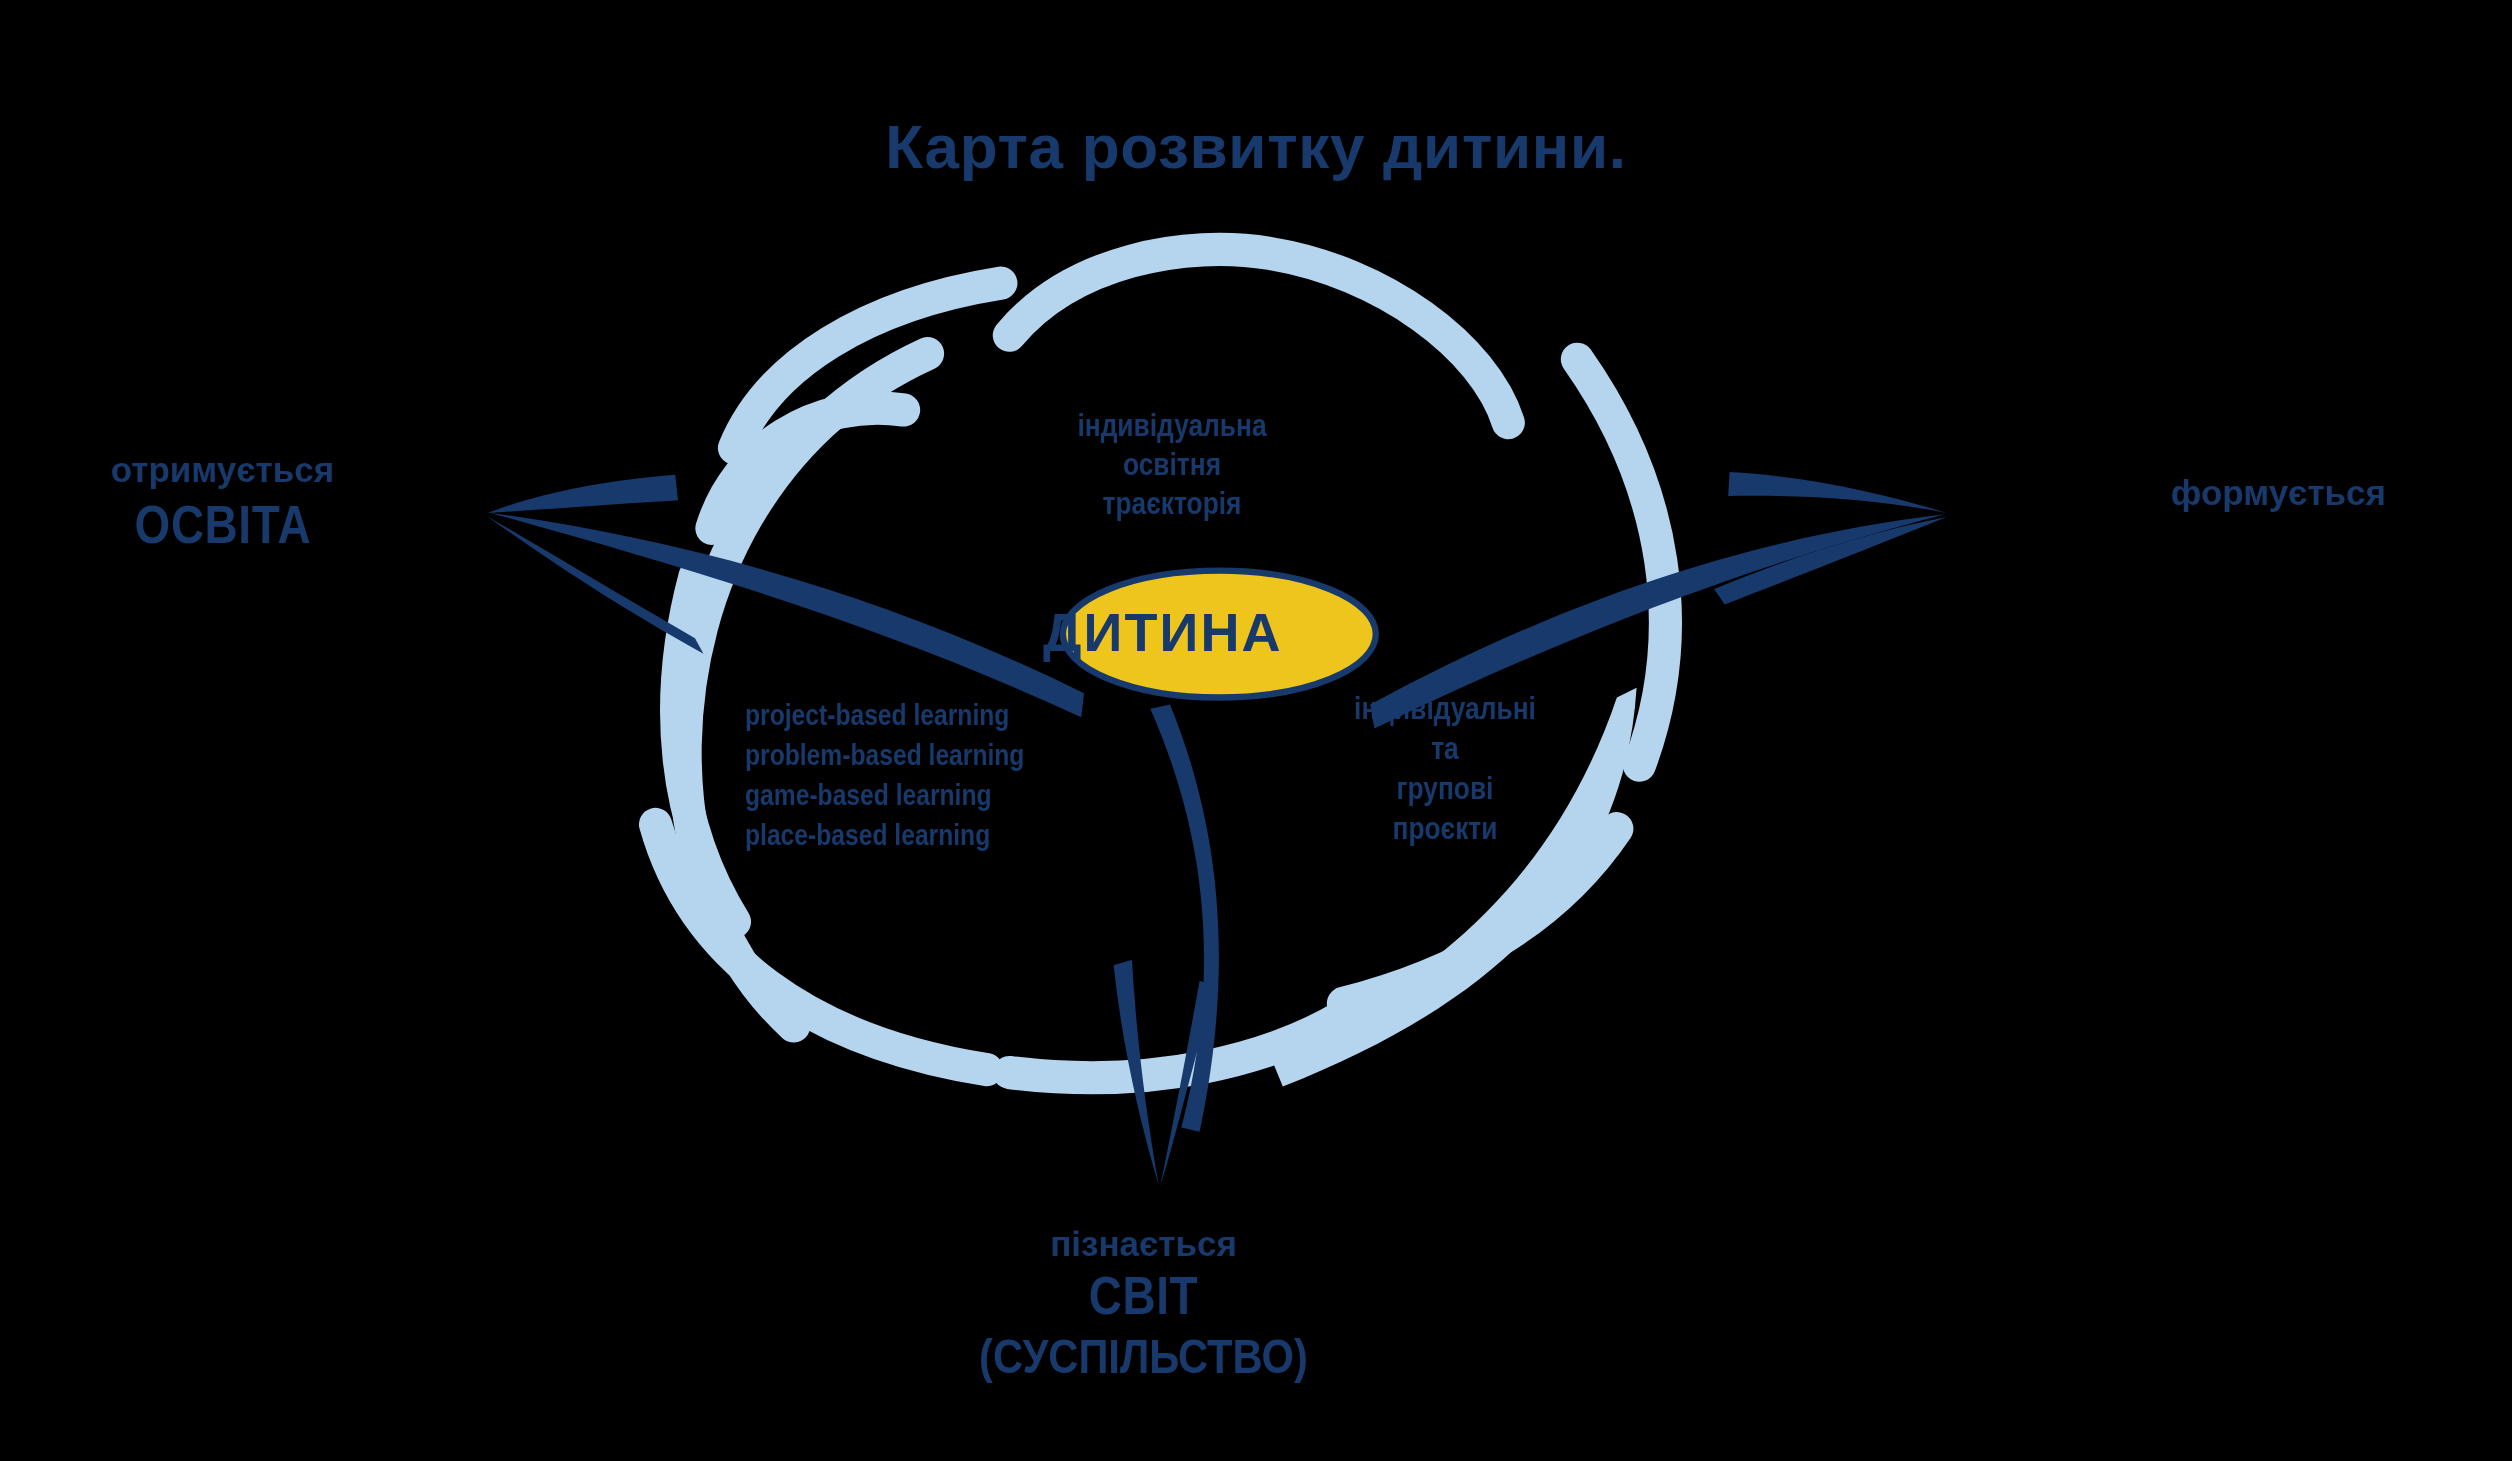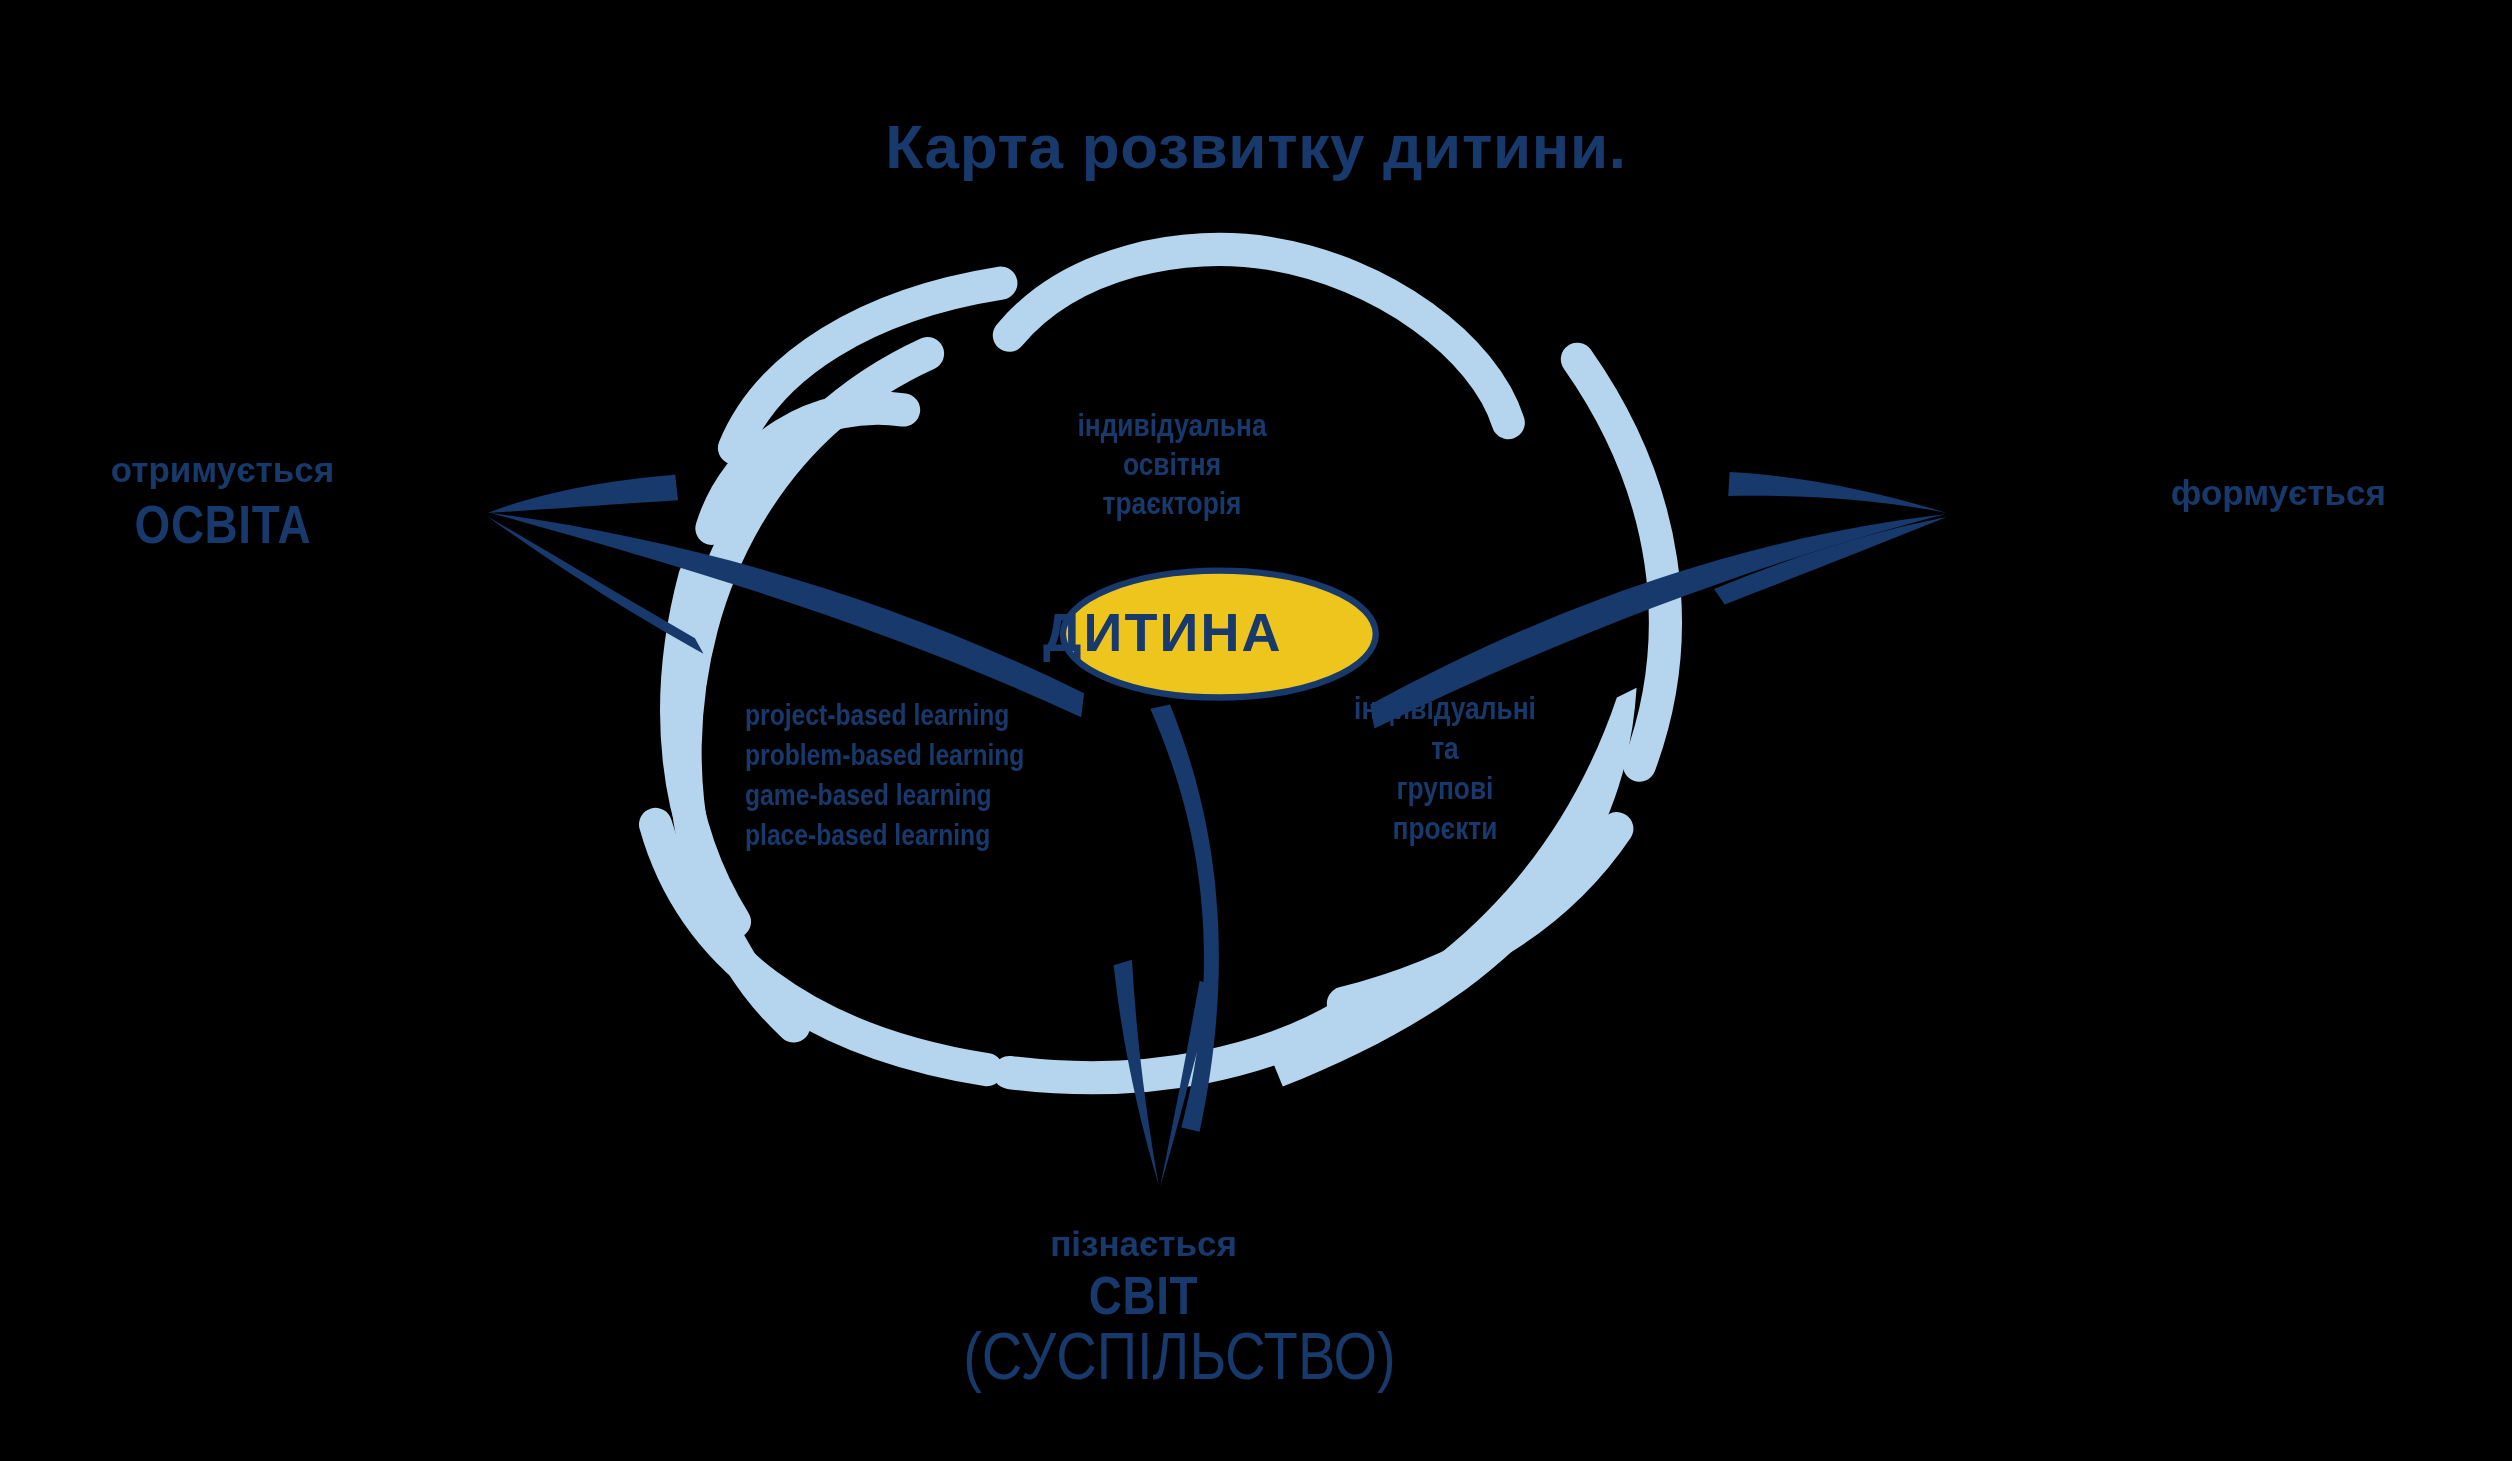--- a/index.html
+++ b/index.html
@@ -76,21 +76,21 @@
   .squeeze {
     display: inline-block;
     transform: scaleX(0.85);
     transform-origin: center;
     white-space: nowrap;
   }
   .outcome-left  { left: 32px;  top: 420px;  width: 381px; }
   .outcome-right { left: 1949px; top: 443px; width: 437px; text-align: right; }
   .outcome-bottom { left: 925px; top: 1194px; width: 437px; }
   .outcome-bottom .noun  { font-size: 54px; line-height: 59px; }
-  .outcome-bottom .noun2 { font-size: 66px; font-weight: 400; line-height: 63px; }
+  .outcome-bottom .noun2 { font-size: 49px; font-weight: 700; line-height: 63px; }
 
   .child-label {
     left: 1043px; top: 572px; width: 352px;
     font-size: 54px;
     font-weight: 800;
     letter-spacing: 2.1px;
     line-height: 65px;
   }
 </style>
 </head>

